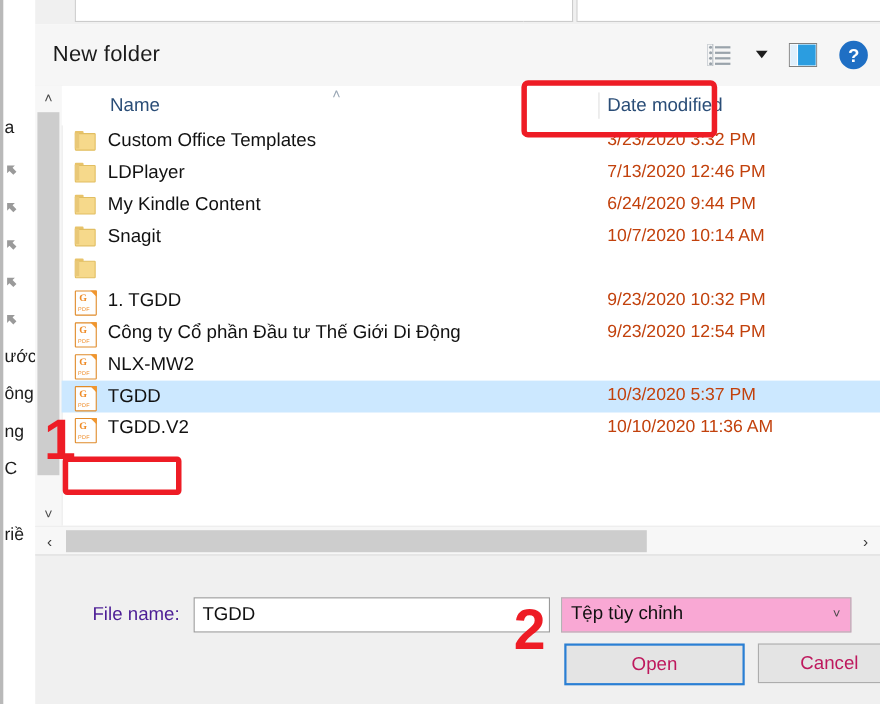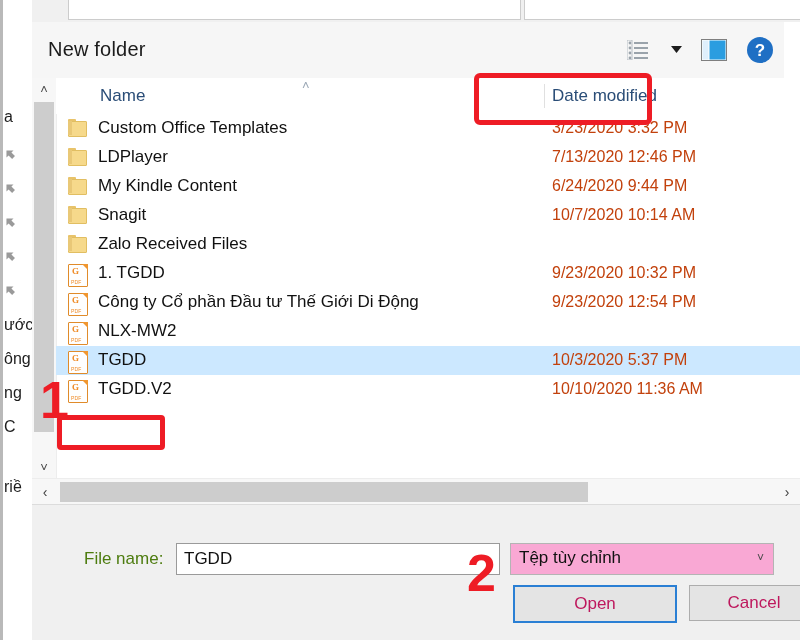--- a/index.html
+++ b/index.html
@@ -16,21 +16,21 @@
   .left-strip .edge{position:absolute;left:0;top:0;width:3px;height:640px;background:#b9b9b9;}
   .nav-frag{position:absolute;left:4px;font-size:16px;color:#1d1d1d;white-space:nowrap;}
   .pin-frag{position:absolute;left:2px;width:16px;height:16px;}
 
   
   .addr-row{position:absolute;left:32px;top:0;right:0;height:22px;background:#f0f0f0;}
   .addr-box{position:absolute;left:36px;top:-22px;width:408px;height:40px;background:#fff;border:1px solid #cccccc;}
   .addr-split{position:absolute;left:444px;top:-22px;width:44px;height:40px;background:#fff;border:1px solid #cccccc;border-left:none;}
   .search-box{position:absolute;left:492px;top:-22px;width:302px;height:40px;background:#fff;border:1px solid #cccccc;}
 
-  .toolbar{position:absolute;left:32px;top:22px;right:16px;height:56px;background:#f6f6f6;border-bottom:1px solid #e3e3e3;}
+  .toolbar{position:absolute;left:32px;top:22px;right:0;height:56px;background:#f6f6f6;border-bottom:1px solid #e3e3e3;}
   .newfolder{position:absolute;left:16px;top:16px;font-size:20px;color:#1b1b1b;letter-spacing:.2px;}
   .tb-icons{position:absolute;right:8px;top:12px;display:flex;align-items:center;gap:14px;}
   .icon-btn{width:32px;height:32px;display:flex;align-items:center;justify-content:center;cursor:default;}
   .caret-btn{width:16px;height:32px;display:flex;align-items:center;justify-content:center;}
 
   
   .listwrap{position:absolute;left:32px;top:78px;right:0;height:400px;background:#ffffff;border-bottom:1px solid #e6e6e6;}
   .vscroll{position:absolute;left:0;top:0;width:24px;height:400px;background:#f7f7f7;border-right:1px solid #ededed;}
   .vscroll .arrow{position:absolute;left:0;width:24px;height:22px;display:flex;align-items:center;justify-content:center;font-size:13px;color:#4a4a4a;}
   .vscroll .arrow.up{top:0;}
@@ -63,21 +63,21 @@
 
   
   .hscroll{position:absolute;left:32px;top:478px;right:0;height:26px;background:#f7f7f7;border-top:1px solid #ededed;}
   .hscroll .harrow{position:absolute;top:0;width:26px;height:26px;display:flex;align-items:center;justify-content:center;font-size:14px;color:#3c3c3c;}
   .hscroll .harrow.l{left:0;}
   .hscroll .harrow.r{right:0;}
   .hthumb{position:absolute;left:28px;top:3px;width:528px;height:20px;background:#cdcdcd;}
 
   
   .bottom{position:absolute;left:32px;top:504px;right:0;bottom:0;background:#f0f0f0;border-top:1px solid #dcdcdc;}
-  .fn-label{position:absolute;left:52px;top:44px;font-size:17px;color:#4d7c0f;}
+  .fn-label{position:absolute;left:52px;top:44px;font-size:17px;color:#4c1d95;}
   .fn-input{position:absolute;left:144px;top:38px;width:322px;height:30px;background:#ffffff;border:1px solid #9a9a9a;}
   .fn-input span{position:absolute;left:7px;top:5px;font-size:17px;color:#111111;}
   .ftype{position:absolute;left:478px;top:38px;width:262px;height:30px;background:#f9a8d4;border:1px solid #b4b4b4;}
   .ftype .val{position:absolute;left:8px;top:4px;font-size:17px;color:#111111;}
   .ftype .cv{position:absolute;right:9px;top:7px;font-size:12px;color:#4a4a4a;}
 
   .btn{position:absolute;height:34px;background:#e4e4e4;border:1px solid #adadad;display:flex;align-items:center;justify-content:center;font-size:17px;color:#be185d;}
   .btn-open{left:481px;top:80px;width:160px;border:2px solid #2a7fd4;background:#e4e4e4;}
   .btn-cancel{left:657px;top:80px;width:128px;}
 
@@ -244,21 +244,20 @@
           <div class="dt">10/7/2020 10:14 AM</div>
         </div>
         <div class="row">
           <div class="ic">
             <div class="folder">
               <div class="tab"></div>
               <div class="body"></div>
               <div class="fold"></div>
             </div>
           </div>
-          <div class="nm">Zalo Received Files</div>
         </div>
         <div class="row">
           <div class="ic">
             <div class="pdfic">
               <div class="corner"></div>
               <div class="g">G</div>
               <div class="lbl">PDF</div>
             </div>
           </div>
           <div class="nm">1. TGDD</div>

